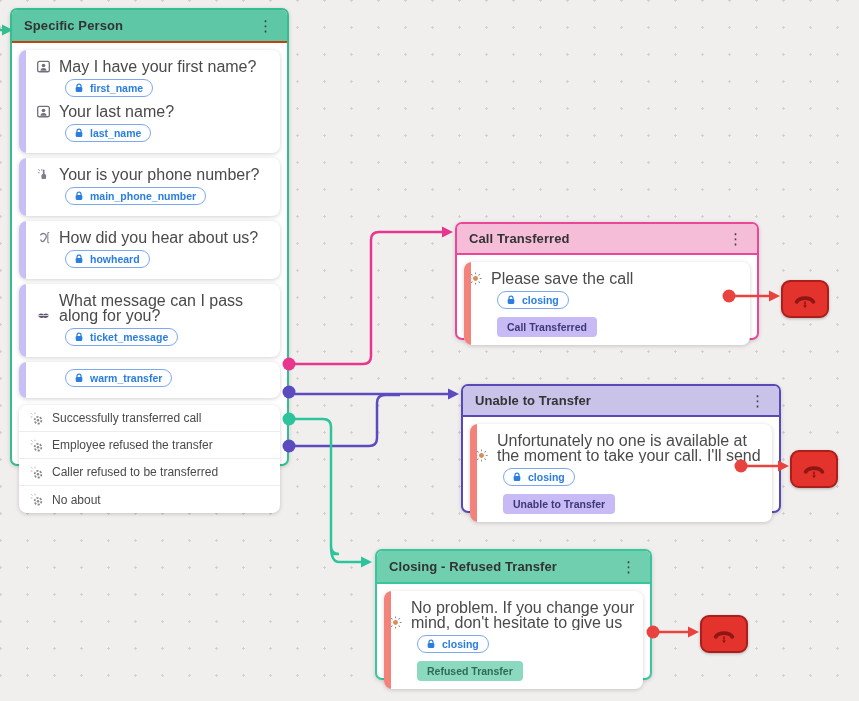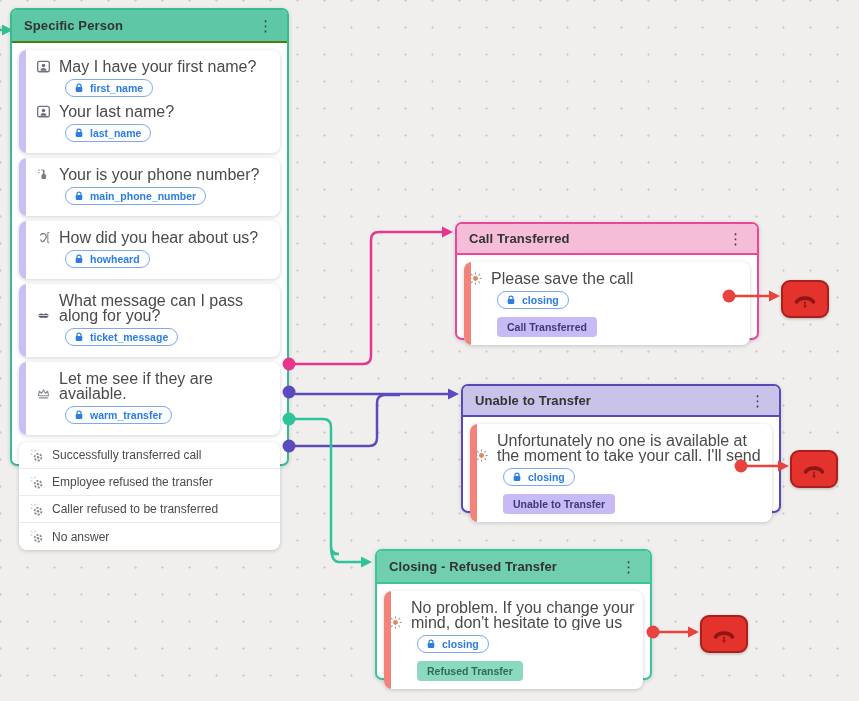--- a/index.html
+++ b/index.html
@@ -13,21 +13,21 @@
   .edges { position:absolute; left:0; top:0; z-index:5; pointer-events:none; }
   .node { position:absolute; background:#fff; border-radius:7px; z-index:2;
           box-shadow:0 1px 4px rgba(0,0,0,.16); }
   .node-header { height:33px; display:flex; align-items:center; justify-content:space-between;
                  padding:0 12px; border-radius:5px 5px 0 0; }
   .node-title { font-size:13px; font-weight:bold; color:#333; letter-spacing:.1px; }
   .kebab { font-size:15px; color:#3f3f3f; cursor:pointer; line-height:1; padding:0 2px; }
   .node-body { padding:7px; overflow:hidden; }
 
   .sp-node { left:10px; top:8px; width:279px; height:458px; border:2px solid #35bd92; }
-  .sp-node .node-header { background:#5ec7a5; border-bottom:2px solid #4d7c0f; margin:-0px; }
+  .sp-node .node-header { background:#5ec7a5; border-bottom:2px solid #c2410c; margin:-0px; }
 
   .block { position:relative; background:#fff; border-radius:8px; overflow:hidden;
            box-shadow:0 1px 4px rgba(0,0,0,.18); padding:7px 8px 6px 17px; margin-bottom:5px; }
   .block::before { content:""; position:absolute; left:0; top:0; bottom:0; width:7px;
                    background:var(--accent,#c8bff5); }
   .q-row { display:flex; gap:8px; align-items:flex-end; font-size:16px; color:#4a4a4a;
            line-height:15px; margin:2px 0 5px; }
   .q-row svg { flex:0 0 auto; margin-top:-1px; }
   .chip { display:inline-flex; align-items:center; gap:5px; margin:0 0 5px 29px;
           border:1.4px solid #7fa8ef; border-radius:11px; padding:2px 9px 2px 7px;
@@ -146,27 +146,20 @@
         <div class="chip">
           <svg width="12" height="12" viewBox="0 0 16 16">
               <path d="M5.3 7 V5.6 a2.7 2.7 0 0 1 5.4 0 V7" fill="none" stroke="#2b7de0" stroke-width="1.6"></path>
               <rect x="3.6" y="6.8" width="8.8" height="6.4" rx="1.4" fill="#2b7de0"></rect>
             </svg>
           <span>ticket_message</span>
         </div>
       </div>
 
       <div class="block">
-        <div class="q-row">
-          <svg width="15" height="15" viewBox="0 0 16 16">
-              <path d="M2.6 10.4 L3.6 5.4 L6 7.8 L8 4 L10 7.8 L12.4 5.4 L13.4 10.4 Z" fill="none" stroke="#8a8a95" stroke-width="1.2" stroke-linejoin="round"></path>
-              <path d="M3 12.6 H13" stroke="#8a8a95" stroke-width="1.2"></path>
-            </svg>
-          <span>Let me see if they are available.</span>
-        </div>
         <div class="chip">
           <svg width="12" height="12" viewBox="0 0 16 16">
               <path d="M5.3 7 V5.6 a2.7 2.7 0 0 1 5.4 0 V7" fill="none" stroke="#2b7de0" stroke-width="1.6"></path>
               <rect x="3.6" y="6.8" width="8.8" height="6.4" rx="1.4" fill="#2b7de0"></rect>
             </svg>
           <span>warm_transfer</span>
         </div>
       </div>
 
       <div class="outcome-card">
@@ -193,21 +186,21 @@
               <circle cx="9.6" cy="9.8" r="1.3" fill="#8a8a8a"></circle>
             </svg>
           <span>Caller refused to be transferred</span>
         </div>
         <div class="outcome-row">
           <svg width="15" height="15" viewBox="0 0 16 16">
               <path d="M2.4 2.4 l1.3 1.3 M1.8 6.4 h1.8 M6.4 1.8 v1.8" stroke="#b2b2b2" stroke-width="1" fill="none"></path>
               <circle cx="9.6" cy="9.8" r="3.6" fill="none" stroke="#8a8a8a" stroke-width="1.9" stroke-dasharray="2.2 1.5"></circle>
               <circle cx="9.6" cy="9.8" r="1.3" fill="#8a8a8a"></circle>
             </svg>
-          <span>No answer</span>
+          <span>No about</span>
         </div>
       </div>
     </div>
   </div>
 
   <div class="node ct-node">
     <div class="node-header">
       <span class="node-title">Call Transferred</span>
       <span class="kebab">⋮</span>
     </div>

